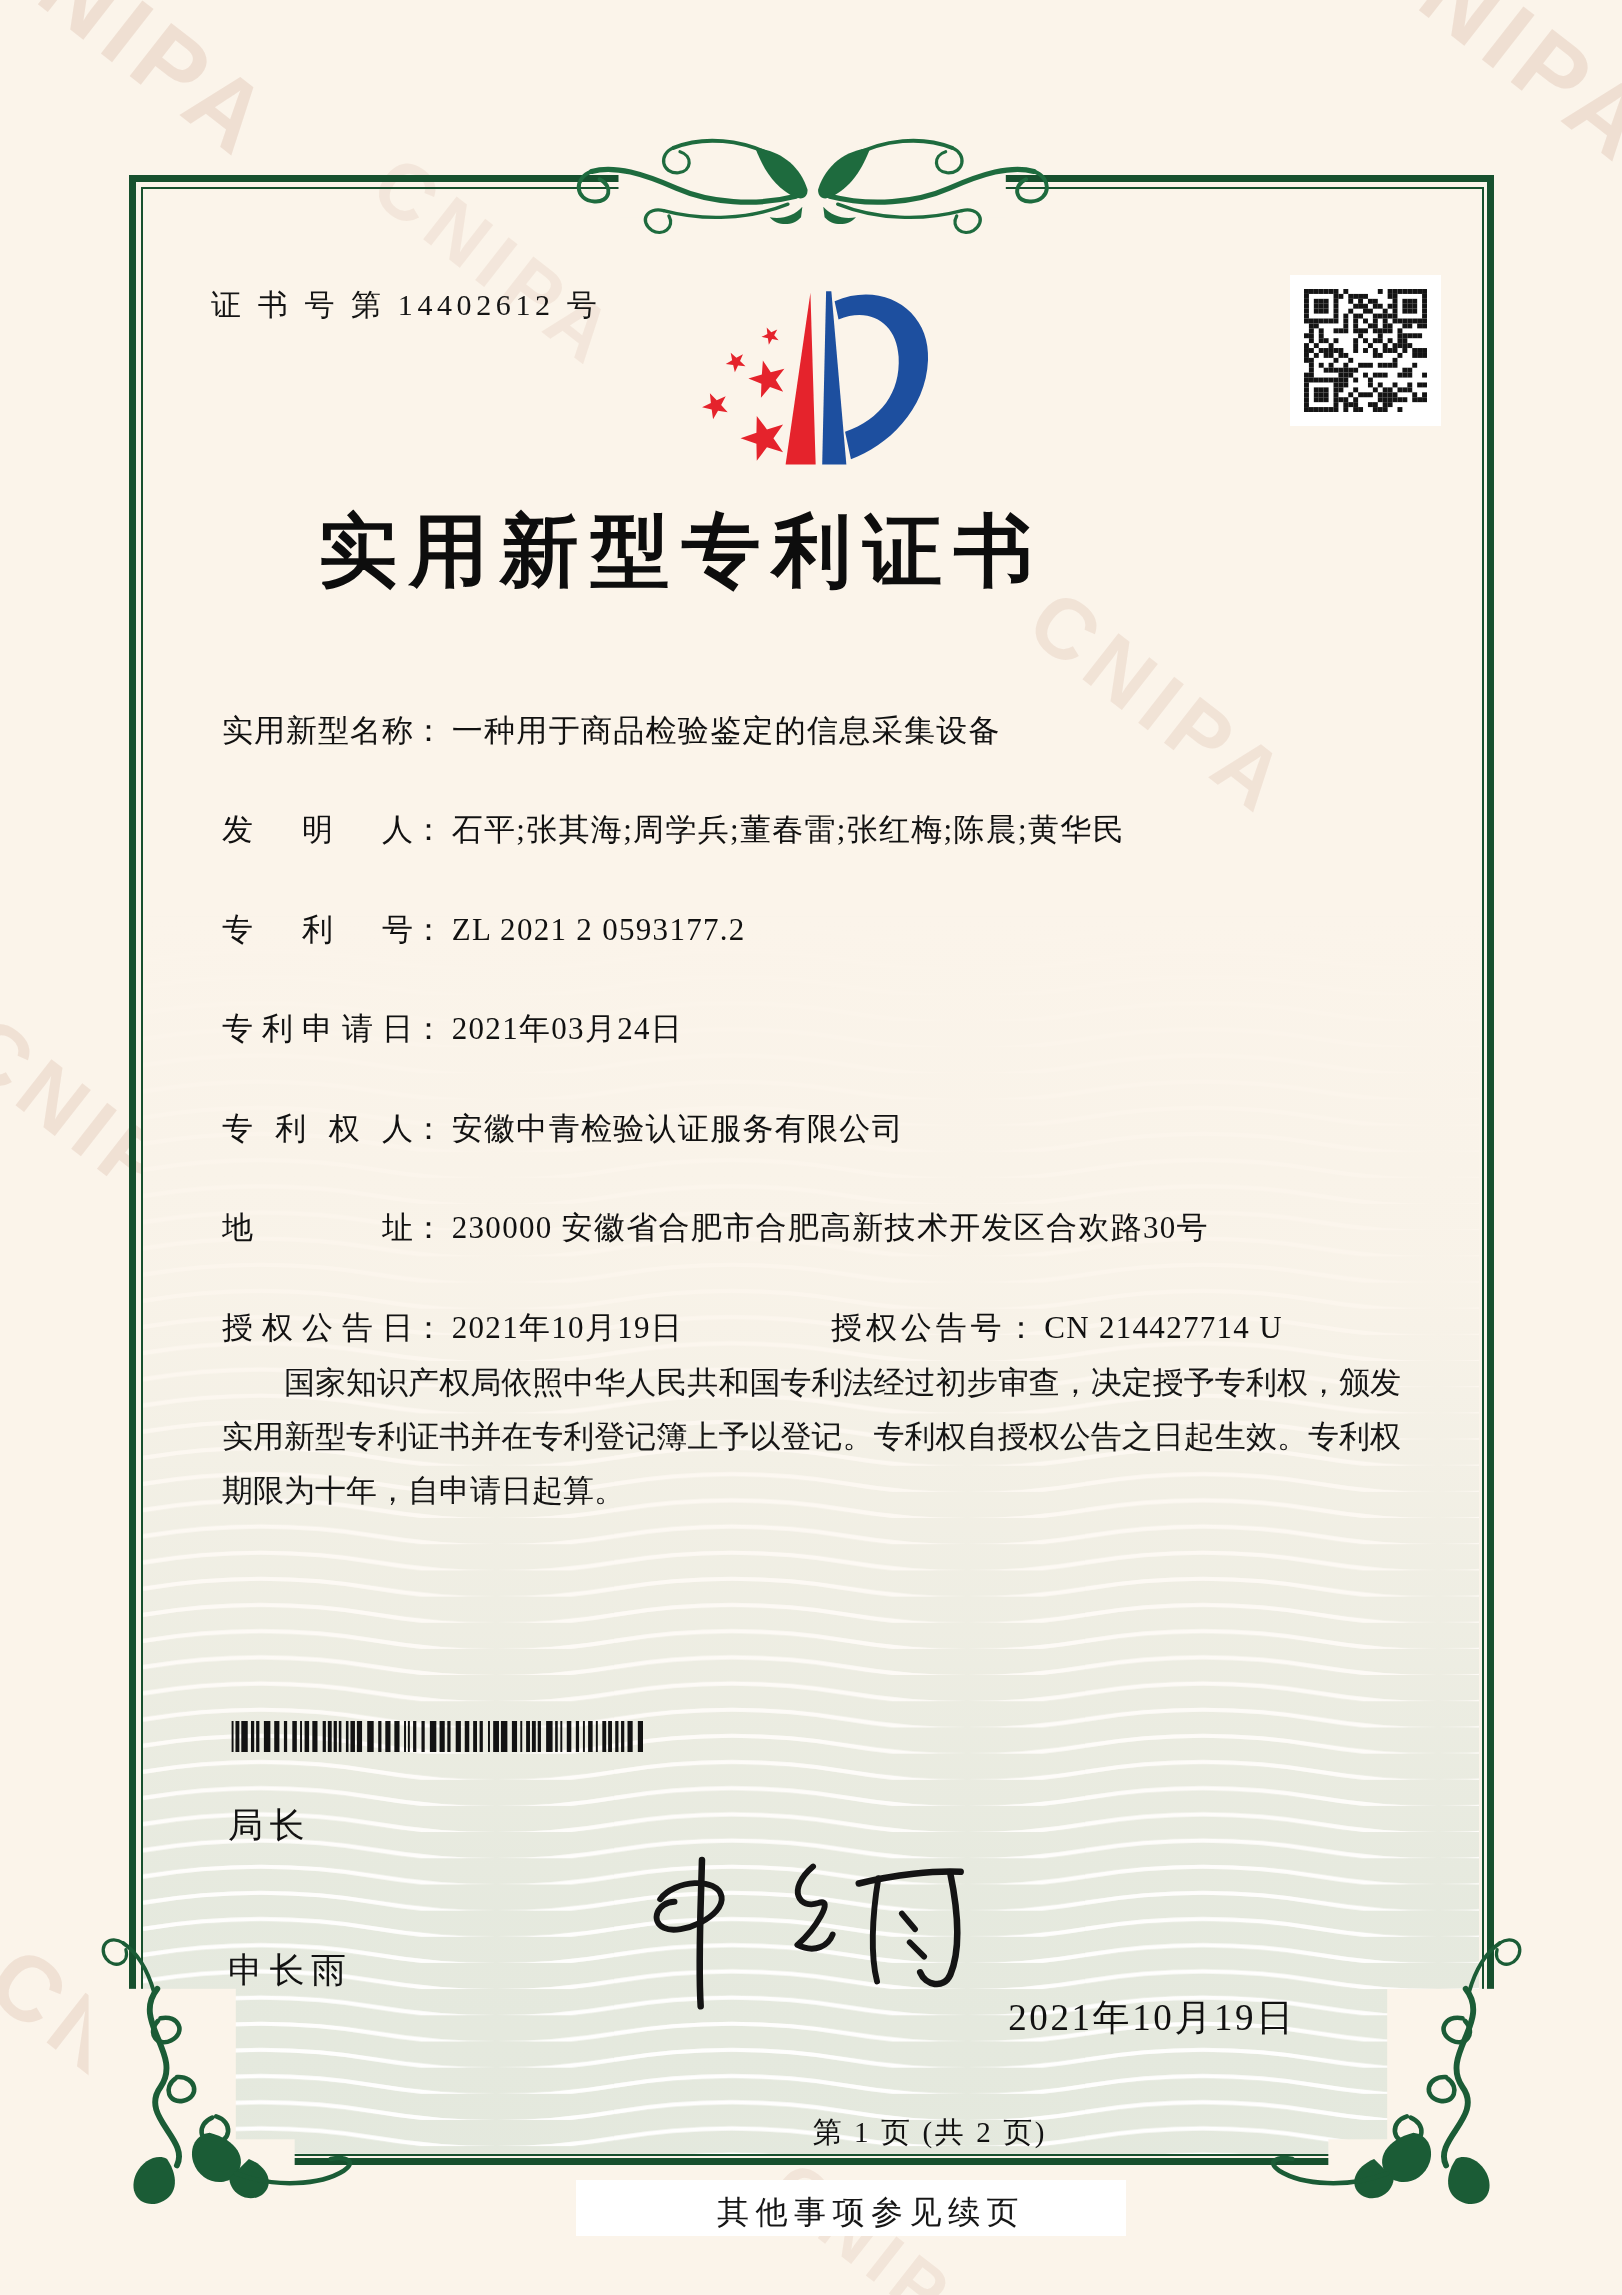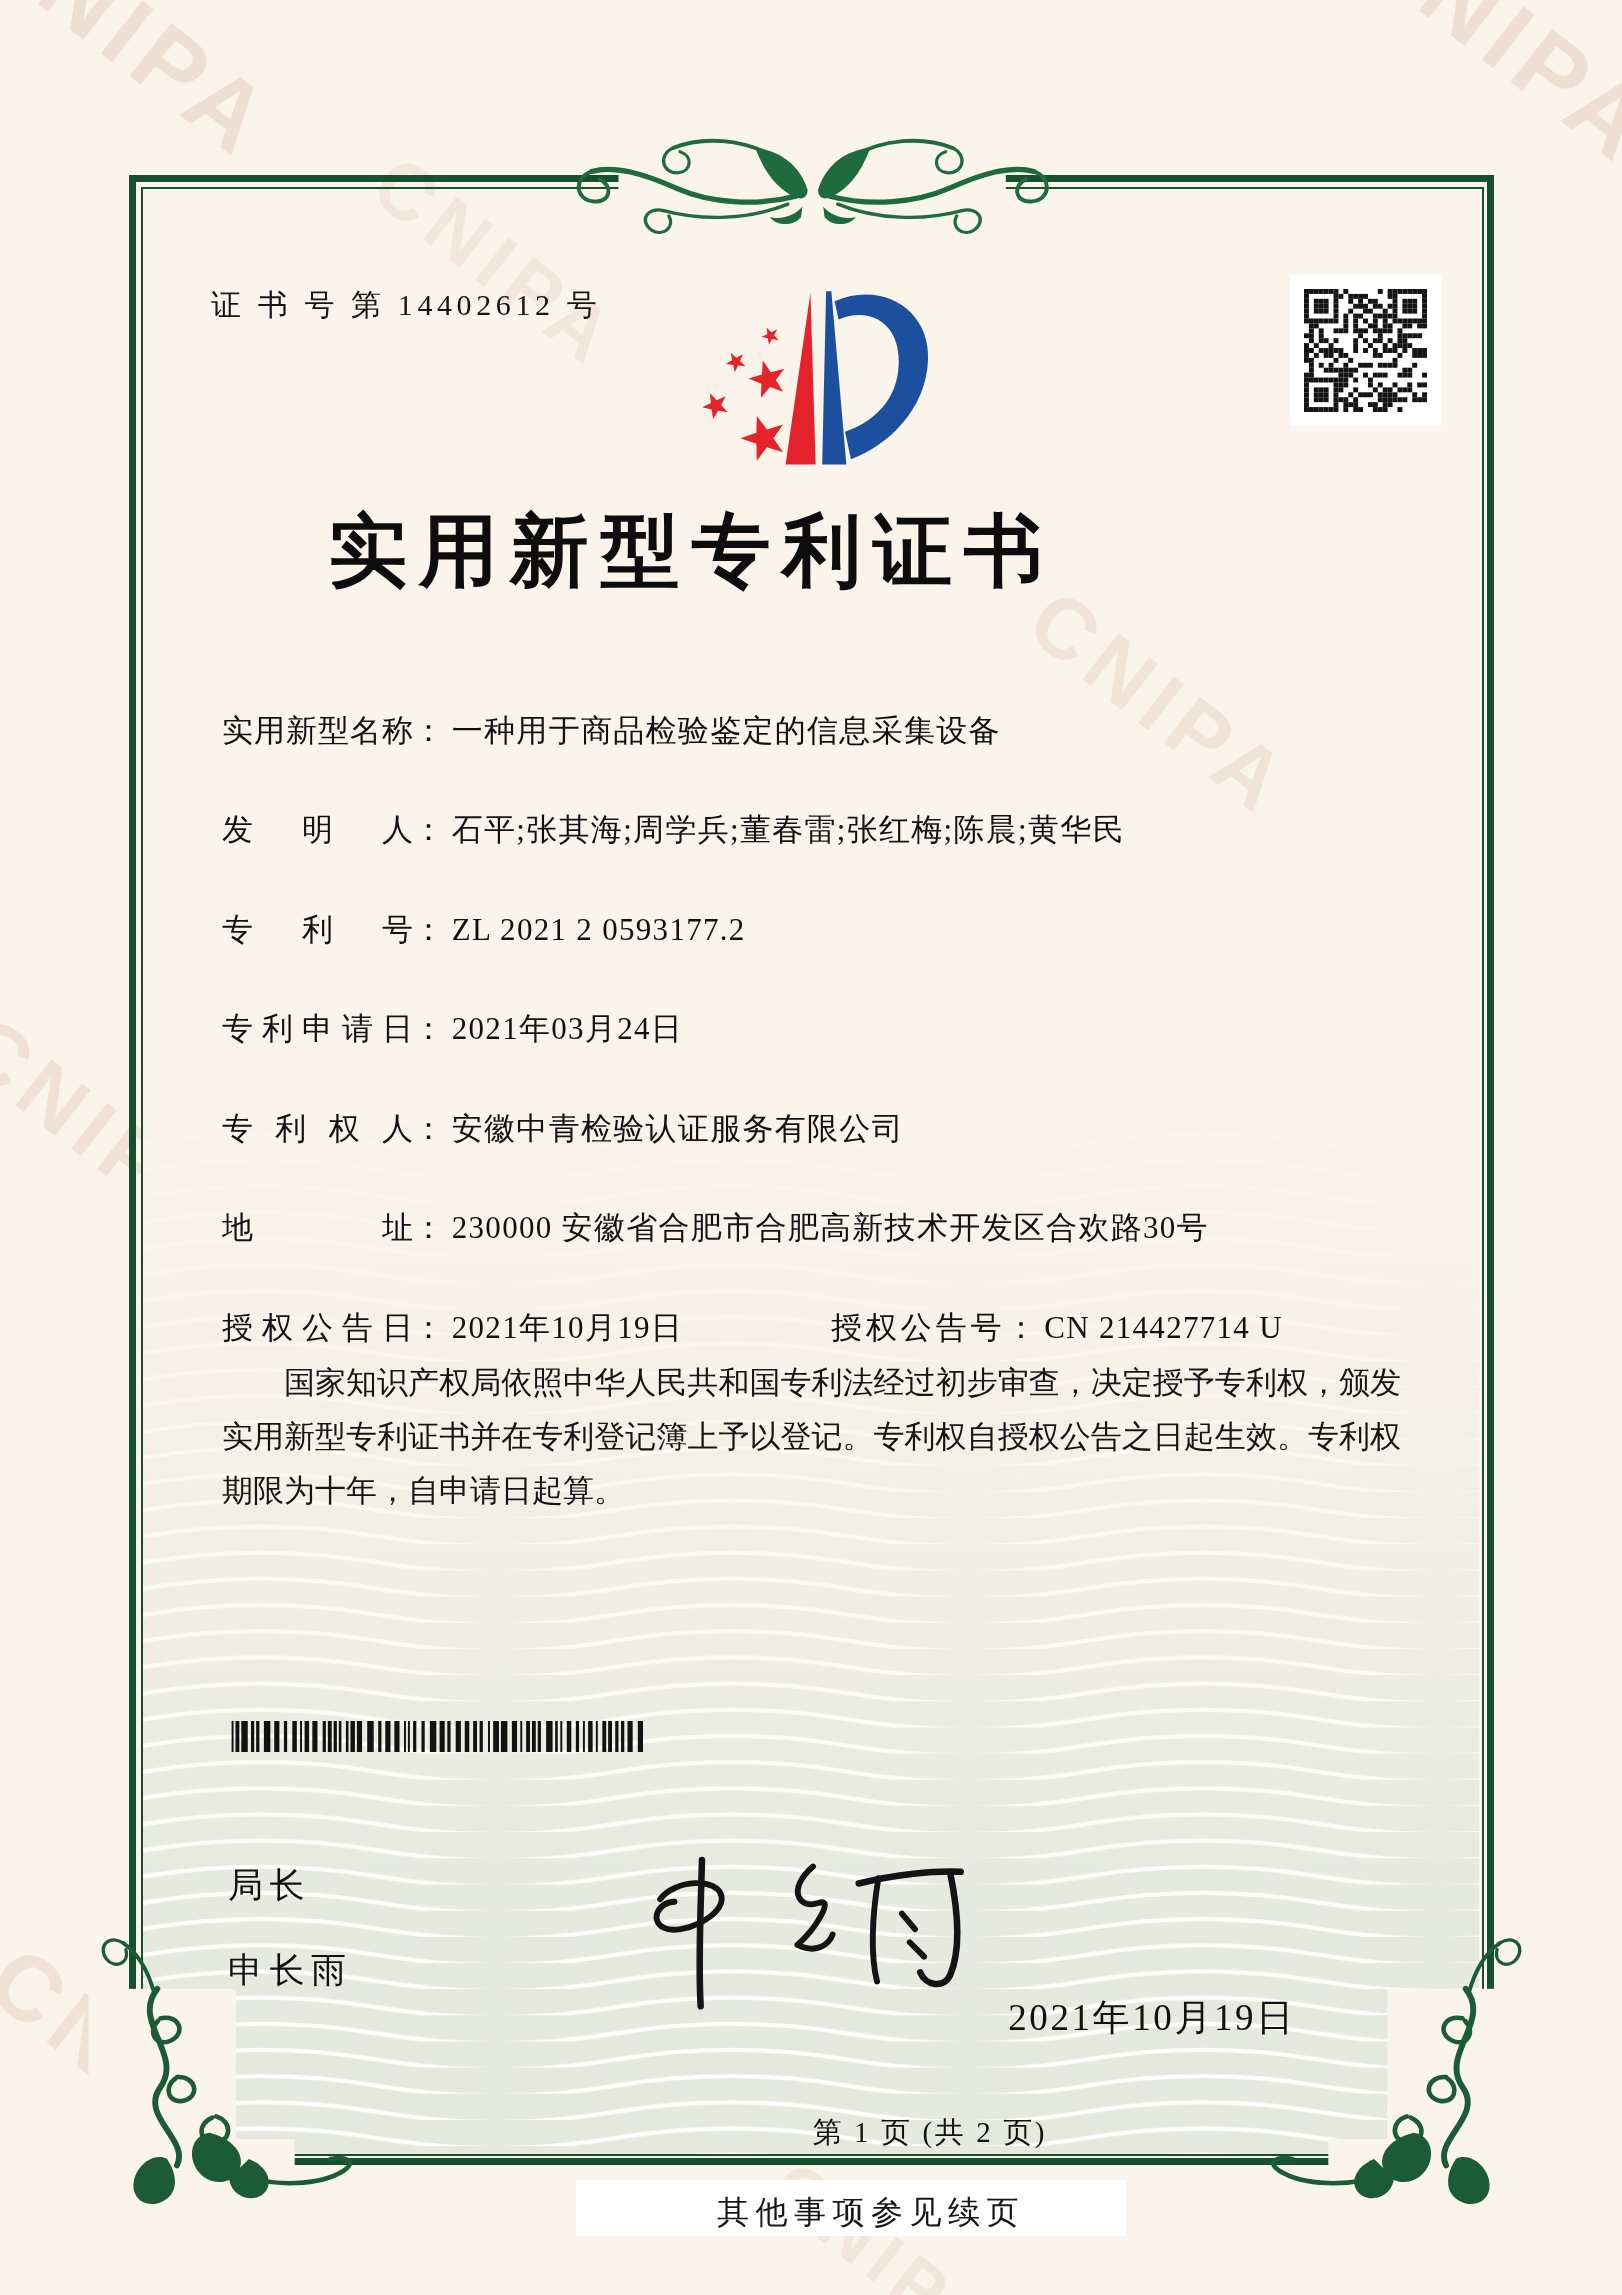--- a/index.html
+++ b/index.html
@@ -29,21 +29,21 @@
   }
   .frame-inner{
     position:absolute;left:141px;top:187px;width:1343px;height:1969px;
     border:2px solid #17502e;box-sizing:border-box;
   }
   .cert-no{
     position:absolute;left:211px;top:285px;
     font-size:30px;letter-spacing:4.6px;color:#151515;
   }
   .title{
-    position:absolute;left:16px;top:499px;width:1339px;
+    position:absolute;left:6px;top:499px;width:1339px;
     text-align:center;font-size:79px;font-weight:bold;
     letter-spacing:11.8px;padding-left:11.8px;box-sizing:border-box;
     color:#0d0d0d;
   }
   .frow{position:absolute;left:222px;width:1197px;font-size:31px;white-space:nowrap;}
   .flabel{
     display:inline-block;width:191px;
     text-align:justify;text-align-last:justify;
     vertical-align:bottom;
   }
@@ -584,21 +584,21 @@
       <rect x="564" y="0" width="3" height="48"></rect>
       <rect x="574" y="0" width="6" height="48"></rect>
       <rect x="583" y="0" width="6" height="48"></rect>
       <rect x="594" y="0" width="5" height="48"></rect>
       <rect x="603" y="0" width="5" height="48"></rect>
       <rect x="613" y="0" width="8" height="48"></rect>
       <rect x="629" y="0" width="8" height="48"></rect>
     </g>
 </svg>
 
-<div class="sig-label" style="top:1862px;">局长</div>
+<div class="sig-label" style="top:1802px;">局长</div>
 <div class="sig-label" style="top:1947px;">申长雨</div>
 
 <svg class="abs deco" style="left:537px;top:1826px;" width="458" height="196" viewBox="820 2790 700 300">
   <g stroke="#141414" fill="none" stroke-linecap="round" stroke-linejoin="round">
     <path d="M1072 2842 C1070 2920 1066 3000 1070 3066" stroke-width="10"></path>
     <path d="M1008 2902 C1030 2872 1096 2868 1102 2898 C1107 2928 1040 2958 1014 2946 C992 2936 1004 2906 1030 2906" stroke-width="9"></path>
     <path d="M1242 2852 C1200 2888 1222 2918 1250 2908 C1276 2898 1246 2948 1218 2972 C1246 2986 1266 2972 1272 2956" stroke-width="9"></path>
     <path d="M1312 2878 C1368 2864 1428 2858 1468 2860" stroke-width="10"></path>
     <path d="M1342 2870 C1332 2930 1330 2990 1340 3028" stroke-width="9"></path>
     <path d="M1452 2862 C1464 2920 1468 2980 1452 3018 C1442 3040 1414 3034 1406 3014" stroke-width="10"></path>

